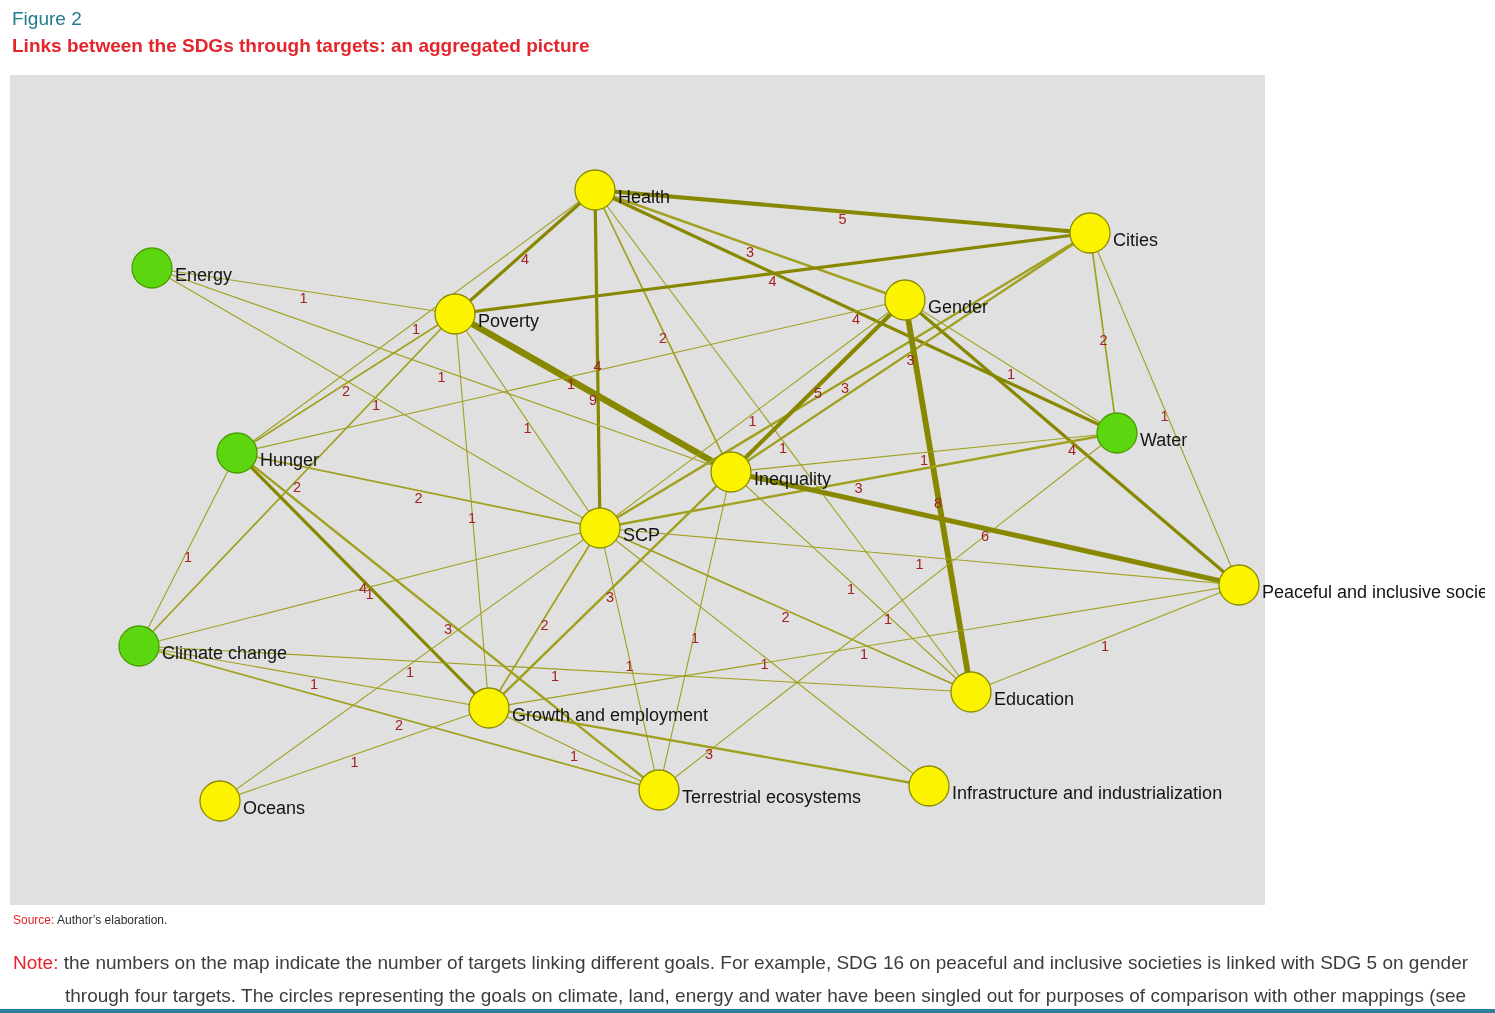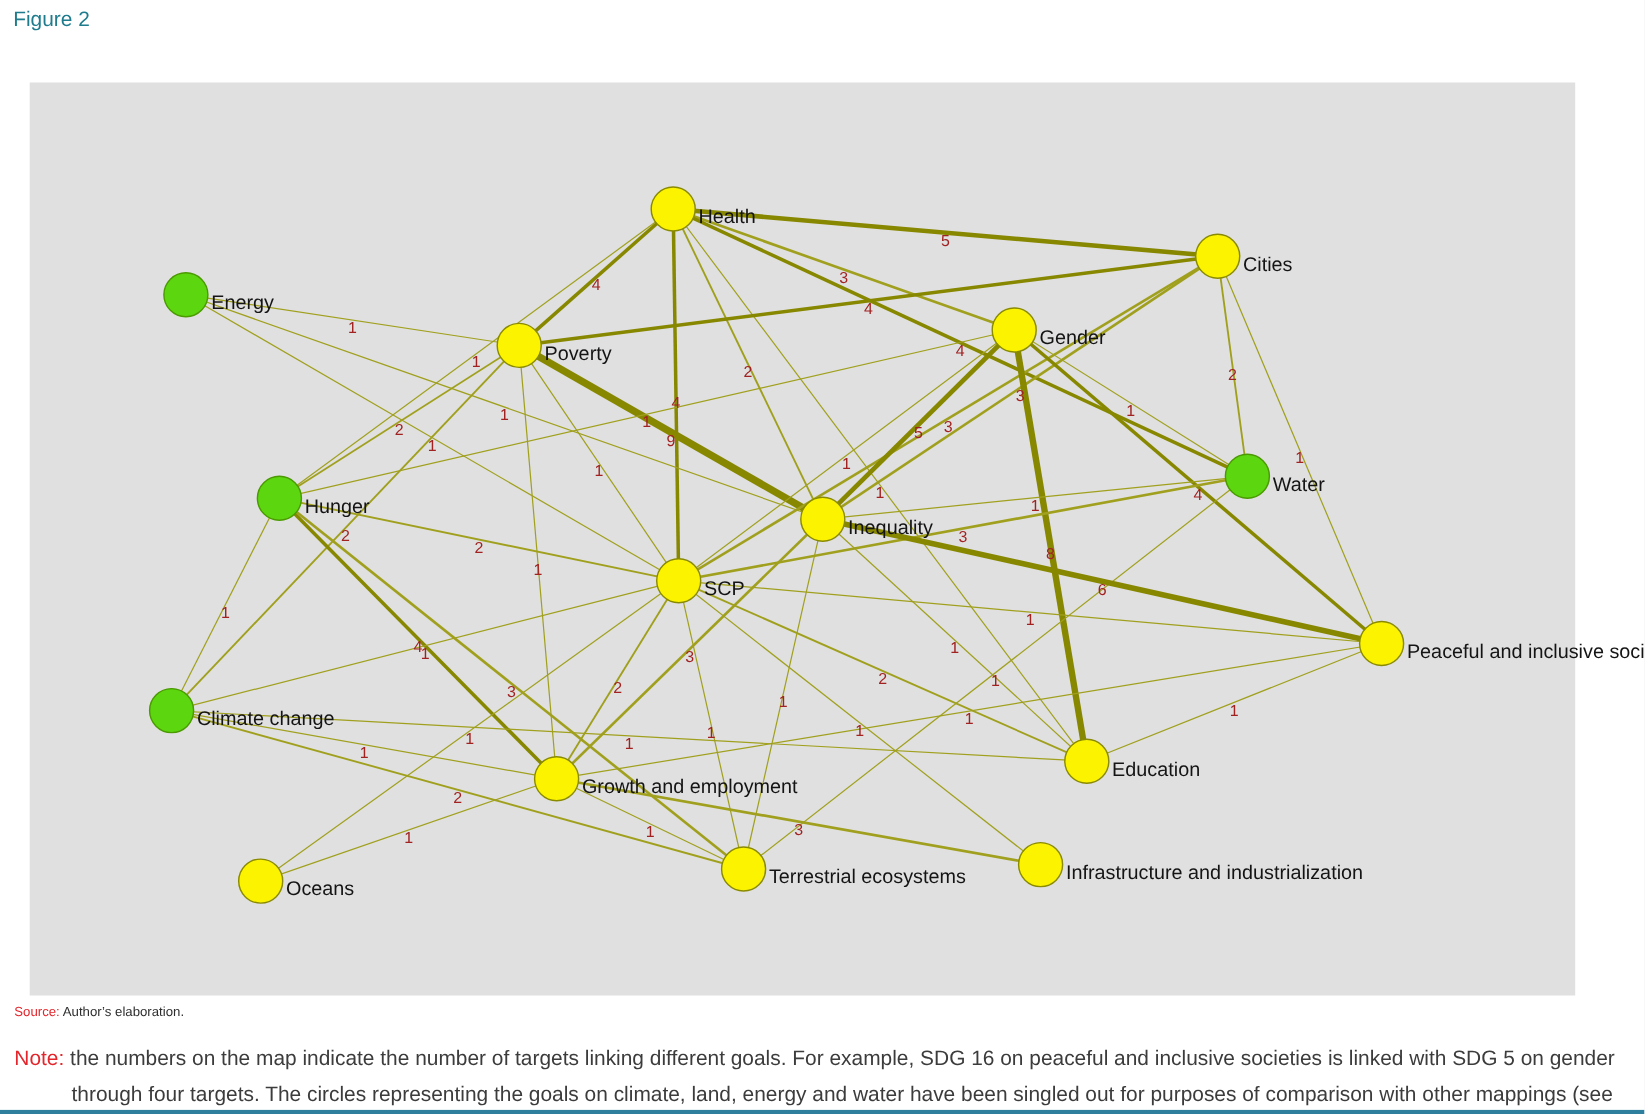--- a/index.html
+++ b/index.html
@@ -6,36 +6,37 @@
     --teal:#1f7c8c;
     --red:#e4252b;
     --panel:#e0e0e0;
     --edge-label:#a22222;
   }
   *{box-sizing:border-box;}
   body{margin:0;background:#ffffff;font-family:"Liberation Sans",sans-serif;}
   .page{position:relative;width:1495px;height:1013px;background:#ffffff;overflow:hidden;}
   .figure-label{position:absolute;left:12px;top:8px;font-size:19px;color:var(--teal);}
   .figure-title{position:absolute;left:12px;top:35px;font-size:19px;font-weight:bold;color:var(--red);}
-  .graph-panel{position:absolute;left:10px;top:75px;width:1405px;height:830px;background:var(--panel);margin-left:17px;}
+  .graph-panel{position:absolute;left:10px;top:75px;width:1255px;height:830px;background:var(--panel);}
   #graph-svg{display:block;width:1475px;height:830px;}
   #graph-svg text.node-label{font-family:"Liberation Sans",sans-serif;font-size:18px;fill:#141414;}
   #graph-svg text.edge-label{font-family:"Liberation Sans",sans-serif;font-size:14.5px;fill:var(--edge-label);text-anchor:middle;}
   .source-line{position:absolute;left:13px;top:913px;font-size:12px;color:#2d2d2d;}
   .note-line{position:absolute;left:13px;top:946px;width:1468px;font-size:19px;line-height:1.75;color:#3c3c3c;padding-left:52px;text-indent:-52px;}
   .red{color:var(--red);}
   .bottom-rule{position:absolute;left:0;bottom:0;width:100%;height:4px;background:#2e7f9e;}
 </style>
 </head>
 <body>
 
 <div class="page">
 
   <div class="figure-label">Figure 2</div>
 
+  <div class="figure-title">Links between the SDGs through targets: an aggregated picture</div>
 
   <div class="graph-panel">
     <svg id="graph-svg" viewBox="0 0 1475 830">
         <line x1="585" y1="115" x2="1080" y2="158" stroke="#878700" stroke-width="4.2"></line>
         <line x1="585" y1="115" x2="445" y2="239" stroke="#878700" stroke-width="3.2"></line>
         <line x1="585" y1="115" x2="895" y2="225" stroke="#a0a01e" stroke-width="2.4"></line>
         <line x1="585" y1="115" x2="1107" y2="358" stroke="#878700" stroke-width="3.2"></line>
         <line x1="585" y1="115" x2="227" y2="378" stroke="#a0a01e" stroke-width="1.1"></line>
         <line x1="585" y1="115" x2="721" y2="397" stroke="#a0a01e" stroke-width="1.7"></line>
         <line x1="585" y1="115" x2="590" y2="453" stroke="#878700" stroke-width="3.2"></line>

